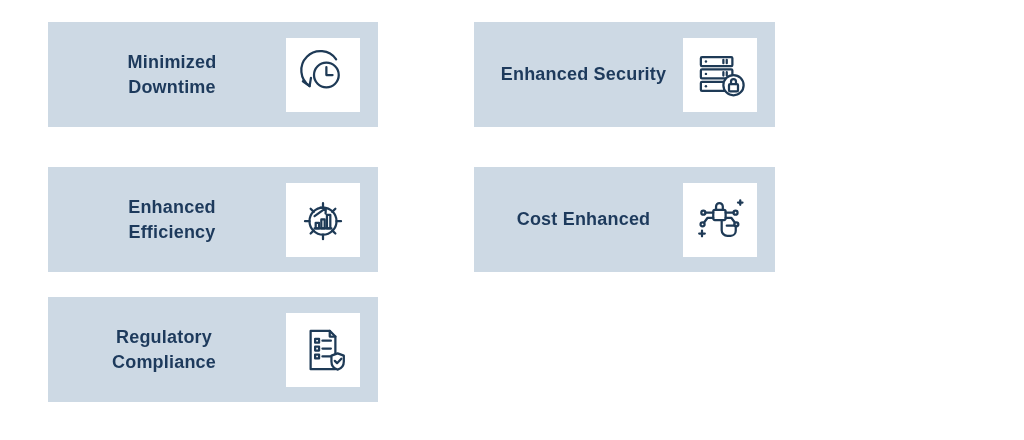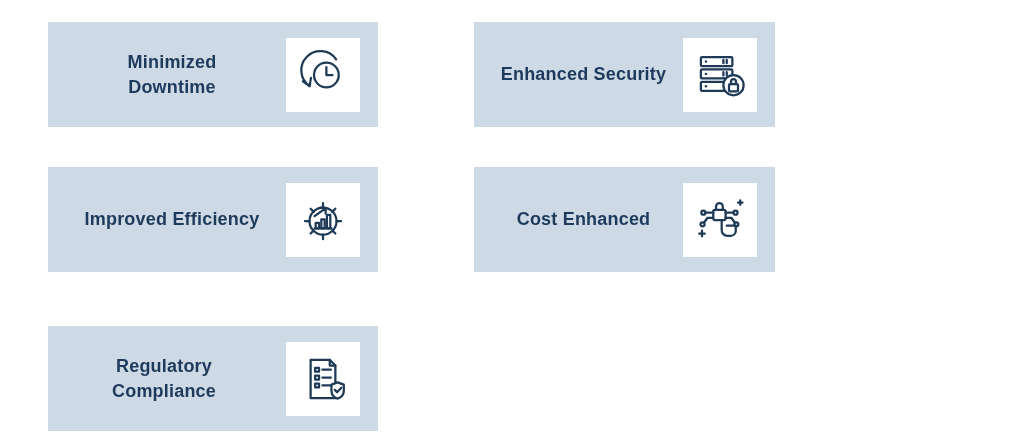--- a/index.html
+++ b/index.html
@@ -19,21 +19,21 @@
     position: absolute;
     height: 105px;
     background: var(--card-bg, #cdd9e4);
     display: flex;
     align-items: center;
   }
   .card.col-left  { left: 48px;  width: 330px; }
   .card.col-right { left: 474px; width: 301px; }
   .card.row-1 { top: 22px; }
   .card.row-2 { top: 167px; }
-  .card.row-3 { top: 326px; gap: 16px; }
+  .card.row-3 { top: 297px; gap: 16px; }
   .card-label-wrap {
     flex: 1;
     text-align: center;
     padding-left: 10px;
   }
   .card-label {
     display: inline-block;
     max-width: 178px;
     color: var(--text-color, #1d3a5c);
     font-size: 18px;
@@ -97,21 +97,21 @@
         <path d="M27 10.5 v3 M30 10.5 v3 M27 21.5 v3 M30 21.5 v3"></path>
         <circle class="fillwhite" cx="36" cy="33" r="9"></circle>
         <rect x="32" y="32" width="8" height="6.5" rx="1"></rect>
         <path d="M33.8 32 v-2.2 a2.2 2.2 0 0 1 4.4 0 V32"></path>
       </svg>
     </div>
   </div>
 
   <div class="card col-left row-2">
     <div class="card-label-wrap">
-      <span class="card-label">Improved Efficiency</span>
+      <span class="card-label">Enhanced Efficiency</span>
     </div>
     <div class="icon-box">
       <svg viewBox="0 0 48 48" aria-hidden="true">
         <circle cx="24" cy="25" r="12"></circle>
         <path d="M24 9 v4 M24 37 v4 M8 25 h4 M36 25 h4 M13 14 l2.8 2.8 M32.2 33.2 l2.8 2.8 M35 14 l-2.8 2.8 M13 36 l2.8 -2.8"></path>
         <path d="M16.5 31.5 h15"></path>
         <rect x="17.5" y="26.5" width="3" height="5"></rect>
         <rect x="22.5" y="23.5" width="3" height="8"></rect>
         <rect x="27.5" y="19.5" width="3" height="12"></rect>
         <path d="M16.5 20.5 L26.5 13.5 M26.5 13.5 l-4.8 -0.4 M26.5 13.5 l-0.2 4.8"></path>

